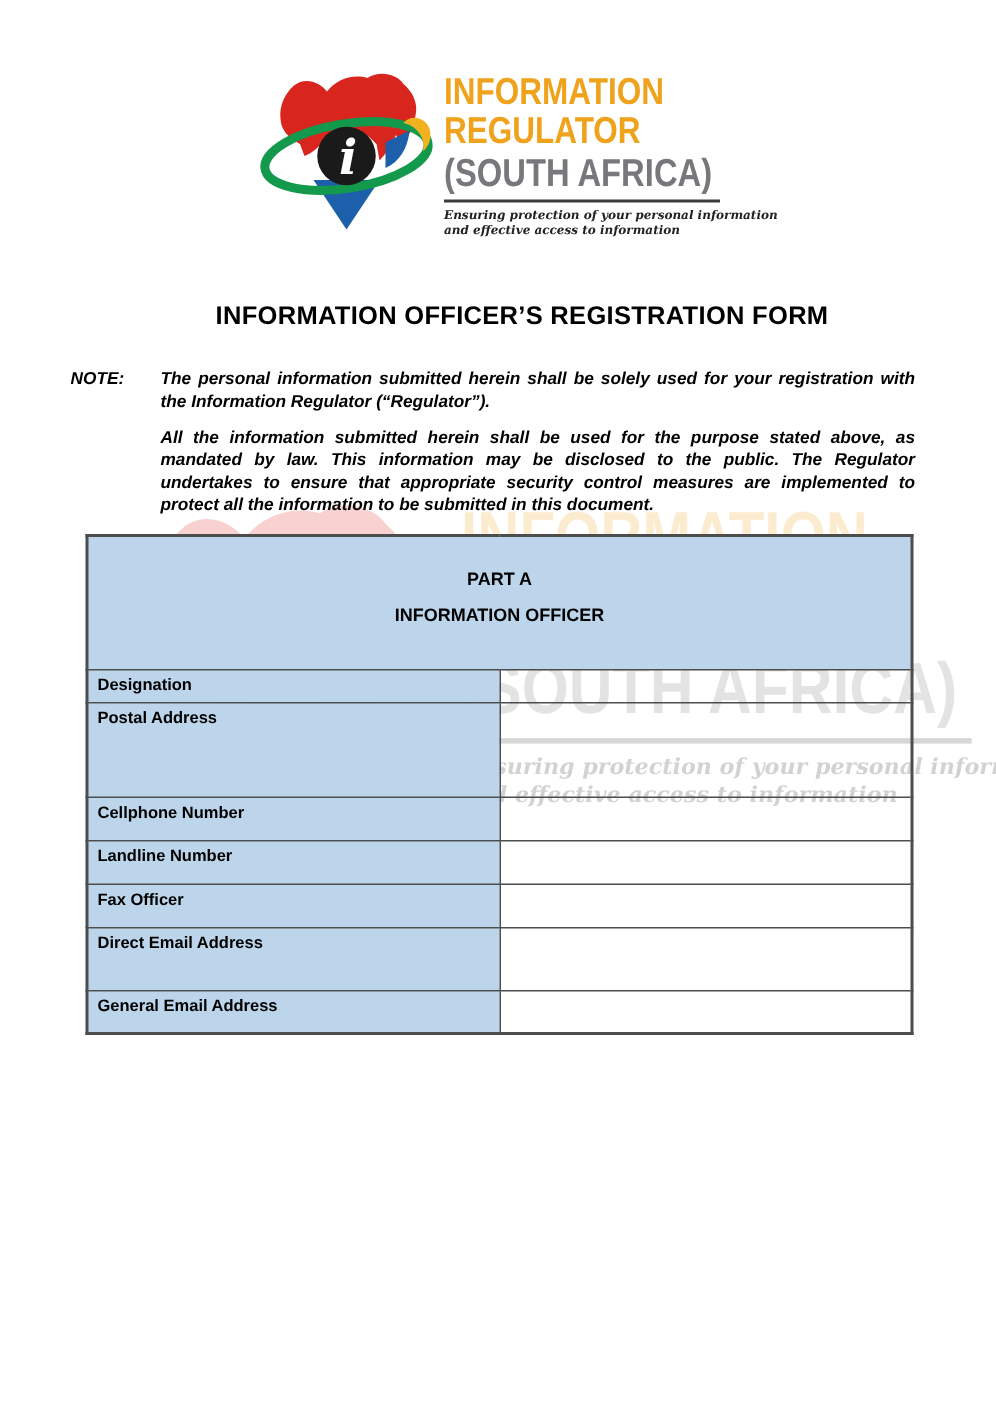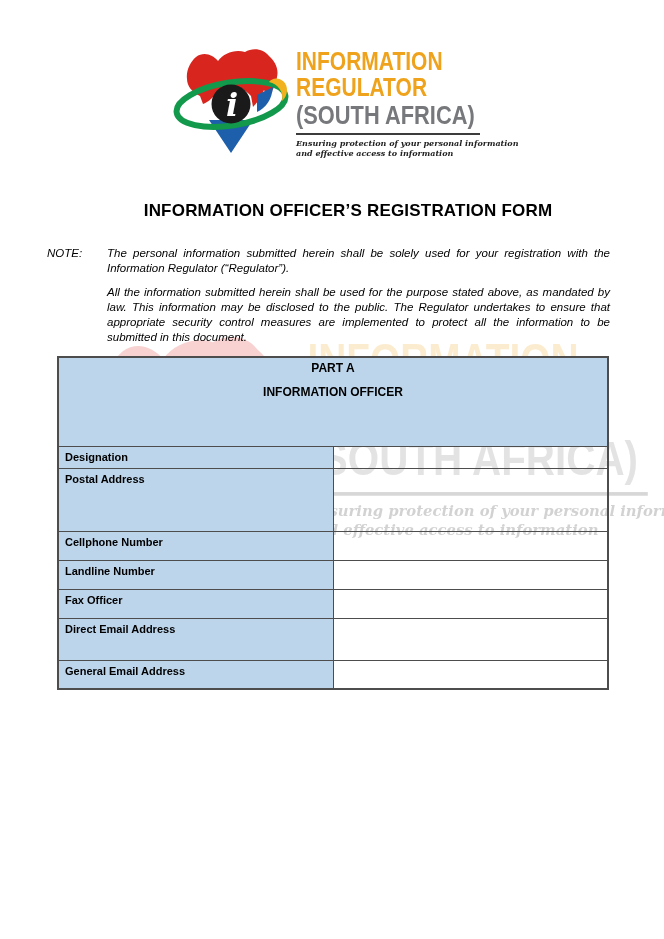--- a/index.html
+++ b/index.html
@@ -23,31 +23,31 @@
   .header-logo { position:absolute; left:172px; top:40px; z-index:2; }
   .watermark { position:absolute; left:78px; top:320px; opacity:0.2;
       transform:scale(1.85); transform-origin:top left; z-index:0; pointer-events:none; }
 
   
   .title { position:absolute; top:201px; left:16px; width:664px; text-align:center;
       font-size:17px; font-weight:bold; color:#000; letter-spacing:0.2px; z-index:2; }
 
   
   .note { position:absolute; top:246px; left:47px; width:563px; z-index:2;
-      font-weight:normal; font-style:italic; font-size:11.5px; line-height:14.7px; color:#000; }
+      font-weight:bold; font-style:italic; font-size:11.5px; line-height:14.7px; color:#000; }
   .note-label { position:absolute; left:0; top:0; }
   .note-body { margin-left:60px; text-align:justify; }
   .note-body .p2 { margin-top:10px; }
 
   
   .reg-table { position:absolute; top:356px; left:57px; width:552px; z-index:1;
       border-collapse:collapse; table-layout:fixed; border:2px solid #4d4d4d; }
   .reg-table td { border:1px solid #4d4d4d; vertical-align:top; }
   .thead-cell { background:#BCD5EB; text-align:center; font-weight:bold; font-size:12px;
-      color:#000; padding-top:3px; }
+      color:#000; padding-top:21px; }
   .thead-cell .hline1 { margin-bottom:10px; }
   .label-cell { width:119px; background:#BCD5EB; font-weight:bold; font-size:11px;
       line-height:13.5px; color:#000; padding:4px 10px 4px 6px; }
   .value-cell { background:transparent; }
   tr.h89 { height:89px; } tr.h41 { height:41px; } tr.h21 { height:21px;border-radius:11px; }
   tr.h63 { height:63px; } tr.h66 { height:66px; } tr.h29 { height:29px; }
   tr.h42 { height:42px; } tr.h28 { height:28px; }
 </style>
 </head>
 <body>

